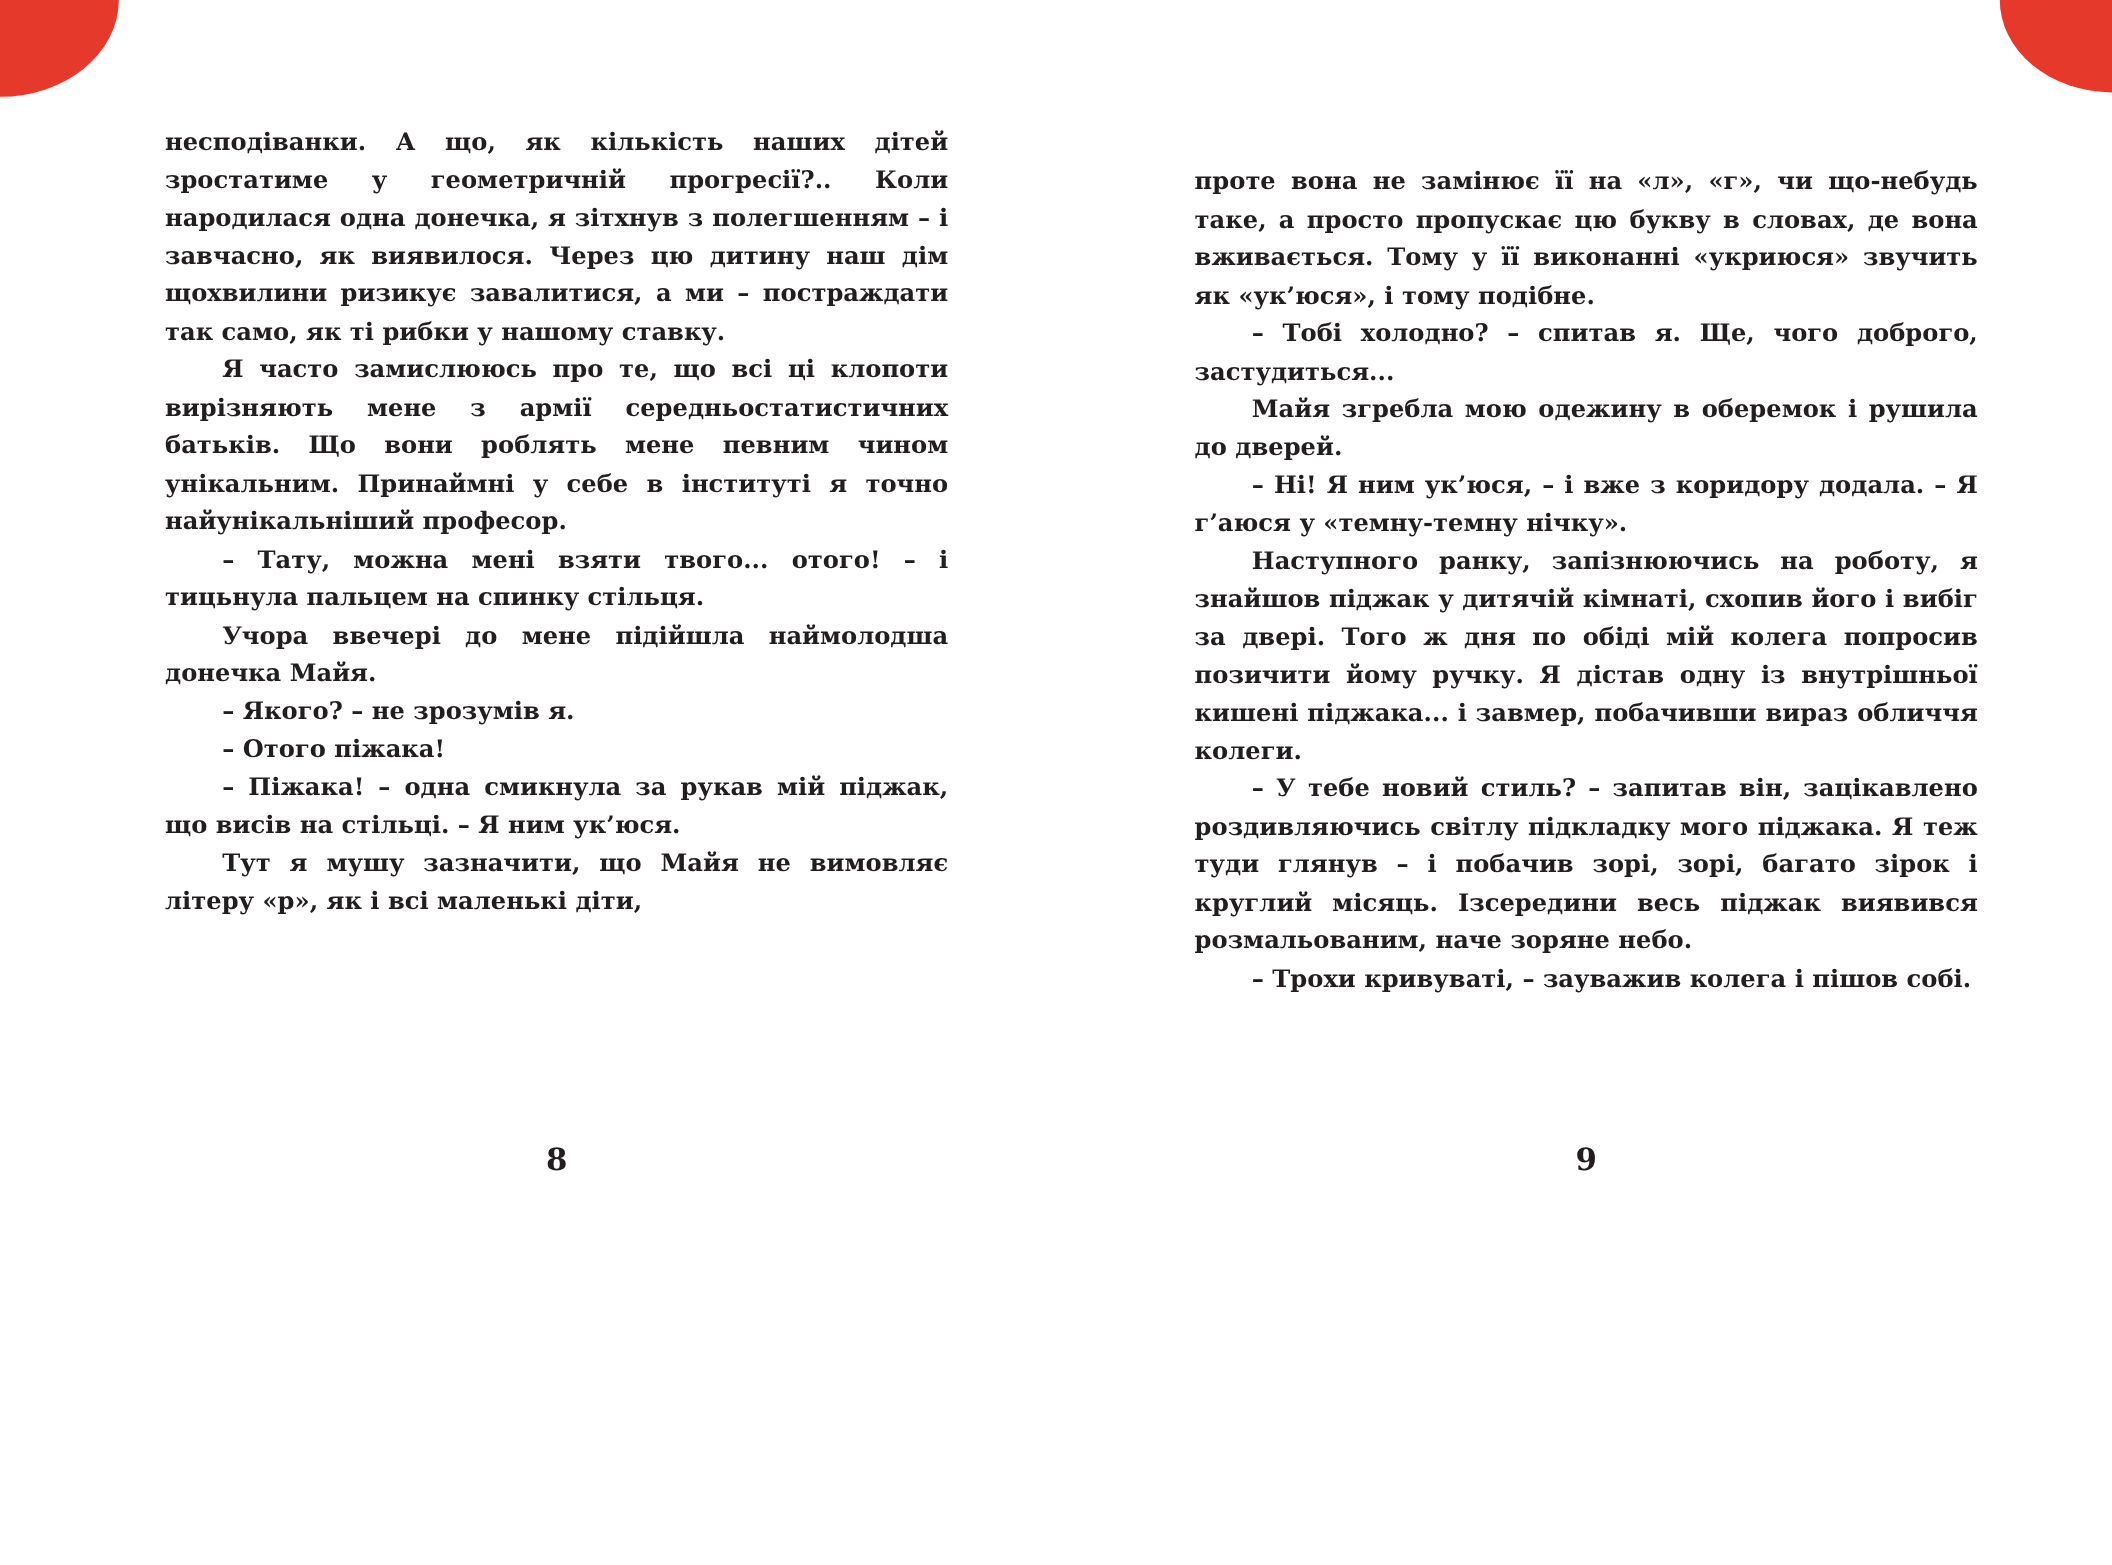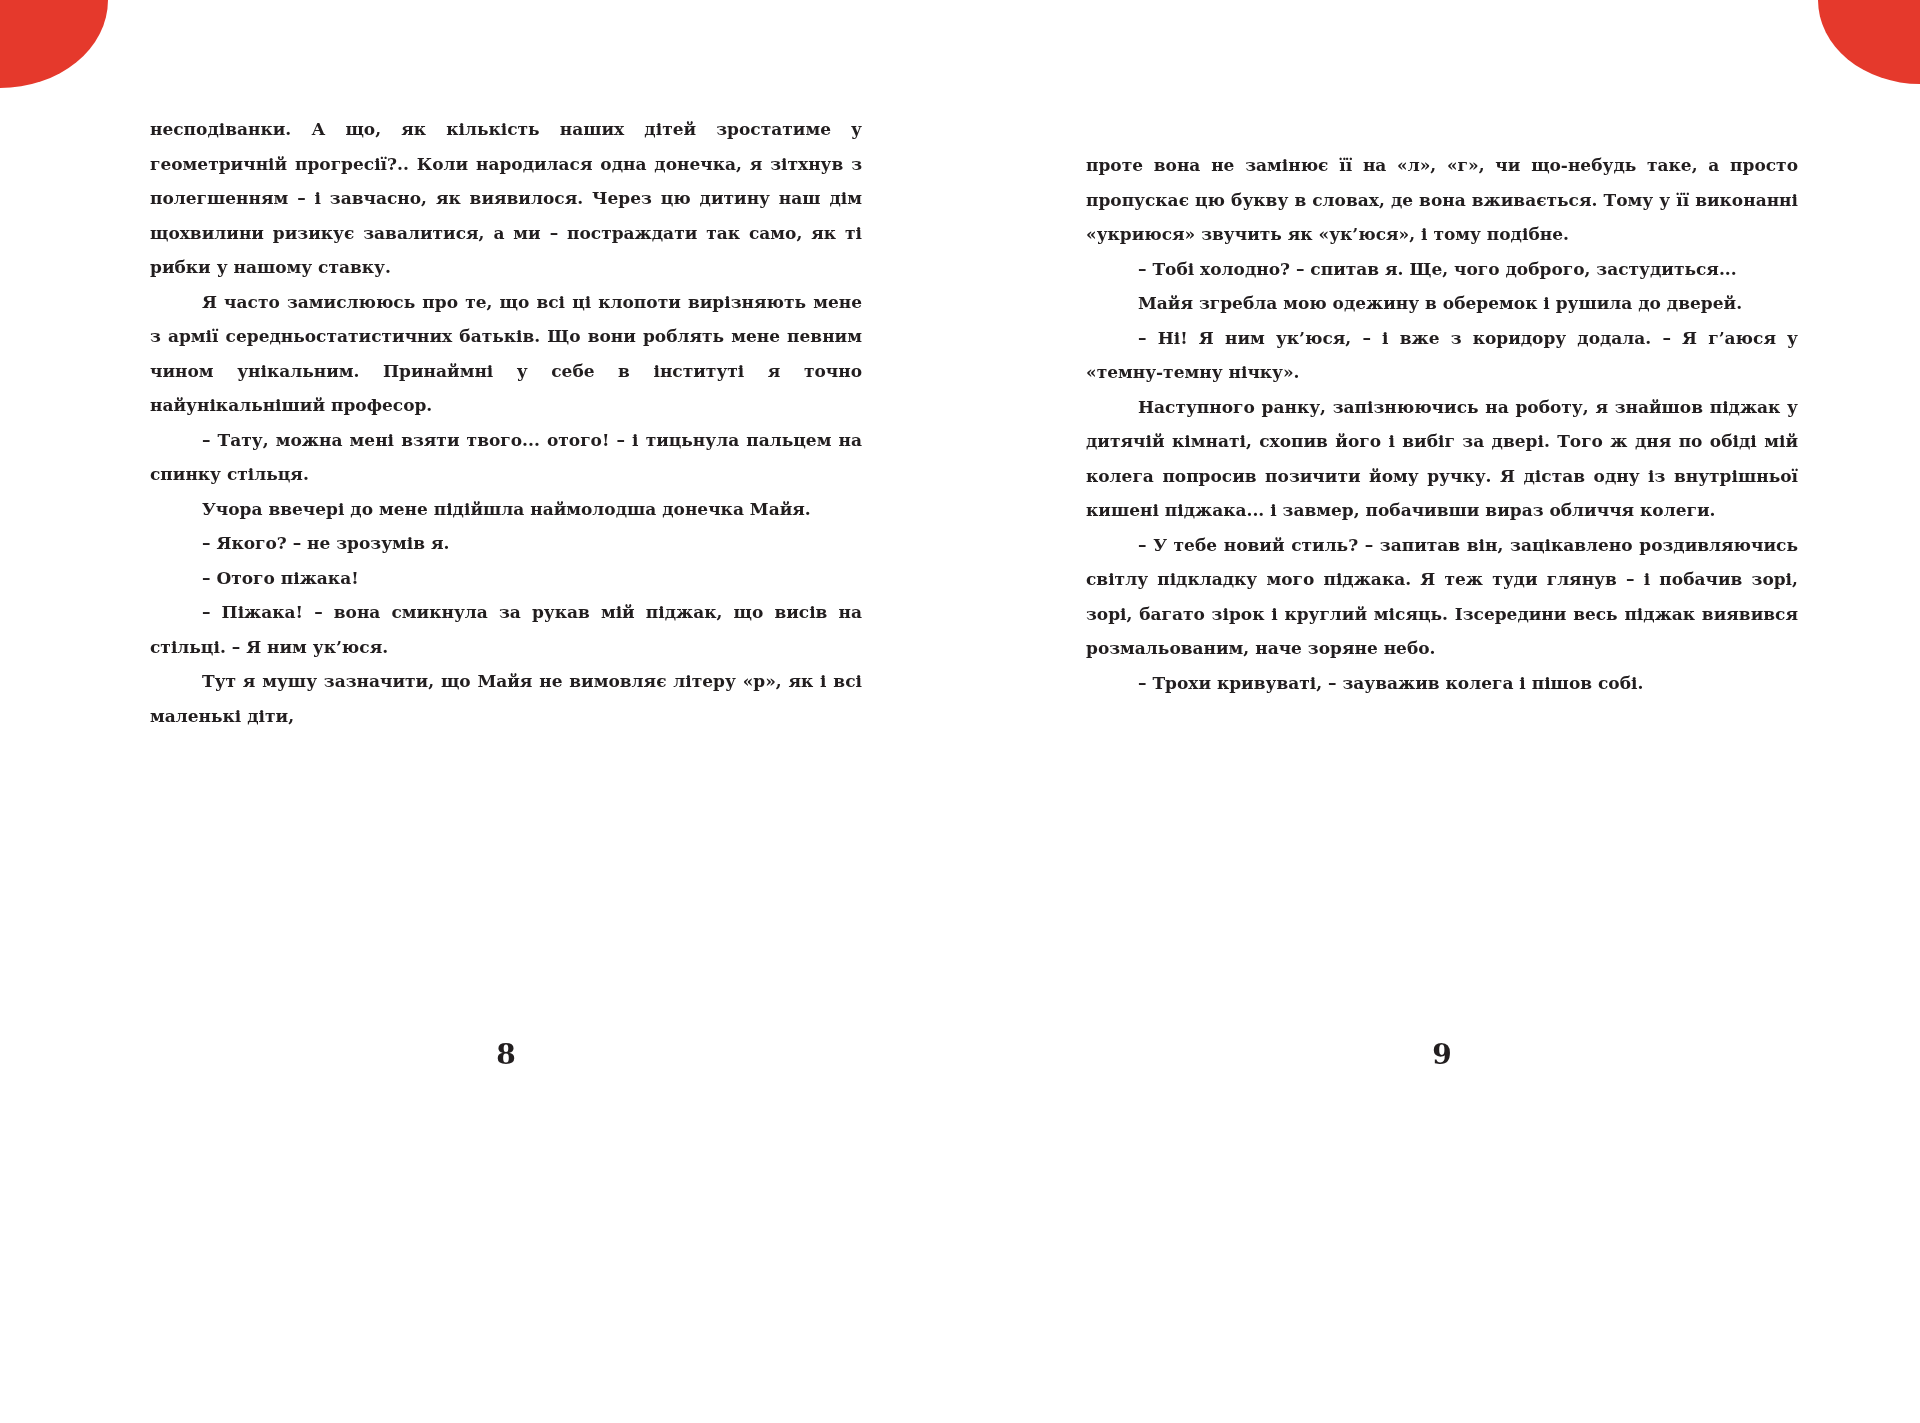--- a/index.html
+++ b/index.html
@@ -35,21 +35,21 @@
     right: 0;
     width: 102px;
     height: 84px;
     border-bottom-left-radius: 100% 100%;
   }
   
   .text-block {
     position: absolute;
     top: 112px;
     width: 712px;
-    font-size: 17px;
+    font-size: 22px;
     line-height: 34.5px;
     font-weight: 700;
     text-align: justify;
   }
   .text-block-left  { left: 150px; }
   .text-block-right { left: 1086px; margin-top: 36px; }
   .text-block p {
     margin: 0;
     padding: 0;
     text-indent: 52px;
@@ -77,21 +77,21 @@
   <div class="corner corner-left" style="background: rgb(229, 57, 44);"></div>
   <div class="corner corner-right" style="background: rgb(229, 57, 44);"></div>
 
   <div class="text-block text-block-left">
     <p class="cont">несподіванки. А що, як кількість наших дітей зростатиме у геометричній прогресії?.. Коли народилася одна донечка, я зітхнув з полегшенням – і завчасно, як виявилося. Через цю дитину наш дім щохвилини ризикує завалитися, а ми – постраждати так само, як ті рибки у нашому ставку.</p>
     <p>Я часто замислююсь про те, що всі ці клопоти вирізняють мене з армії середньостатистичних батьків. Що вони роблять мене певним чином унікальним. Принаймні у себе в інституті я точно найунікальніший професор.</p>
     <p>– Тату, можна мені взяти твого... отого! – і тицьнула пальцем на спинку стільця.</p>
     <p>Учора ввечері до мене підійшла наймолодша донечка Майя.</p>
     <p>– Якого? – не зрозумів я.</p>
     <p>– Отого піжака!</p>
-    <p>– Піжака! – вона смикнула за рукав мій піджак, що висів на стільці. – Я ним ук’юся.</p>
+    <p>– Піжака! – одна смикнула за рукав мій піджак, що висів на стільці. – Я ним ук’юся.</p>
     <p>Тут я мушу зазначити, що Майя не вимовляє літеру «р», як і всі маленькі діти,</p>
   </div>
   <div class="page-number page-number-left">8</div>
 
   <div class="text-block text-block-right">
     <p class="cont">проте вона не замінює її на «л», «г», чи що-небудь таке, а просто пропускає цю букву в словах, де вона вживається. Тому у її виконанні «укриюся» звучить як «ук’юся», і тому подібне.</p>
     <p>– Тобі холодно? – спитав я. Ще, чого доброго, застудиться...</p>
     <p>Майя згребла мою одежину в оберемок і рушила до дверей.</p>
     <p>– Ні! Я ним ук’юся, – і вже з коридору додала. – Я г’аюся у «темну-темну нічку».</p>
     <p>Наступного ранку, запізнюючись на роботу, я знайшов піджак у дитячій кімнаті, схопив його і вибіг за двері. Того ж дня по обіді мій колега попросив позичити йому ручку. Я дістав одну із внутрішньої кишені піджака... і завмер, побачивши вираз обличчя колеги.</p>

